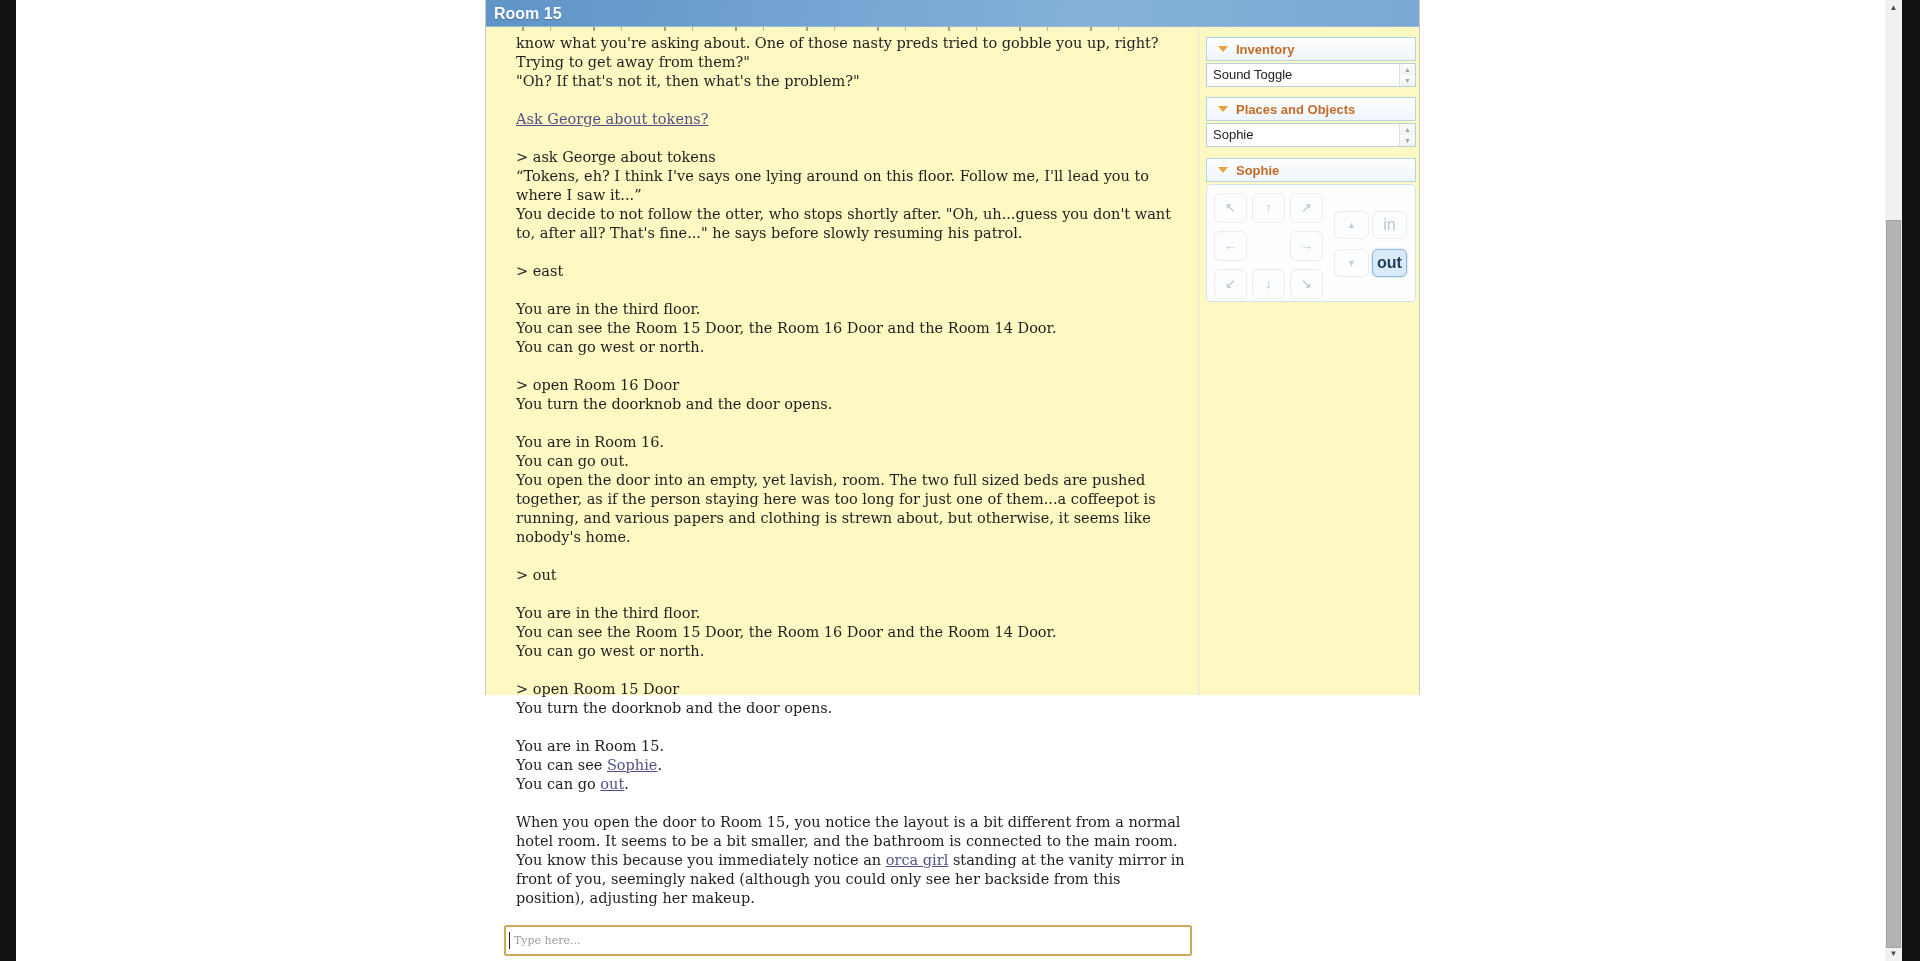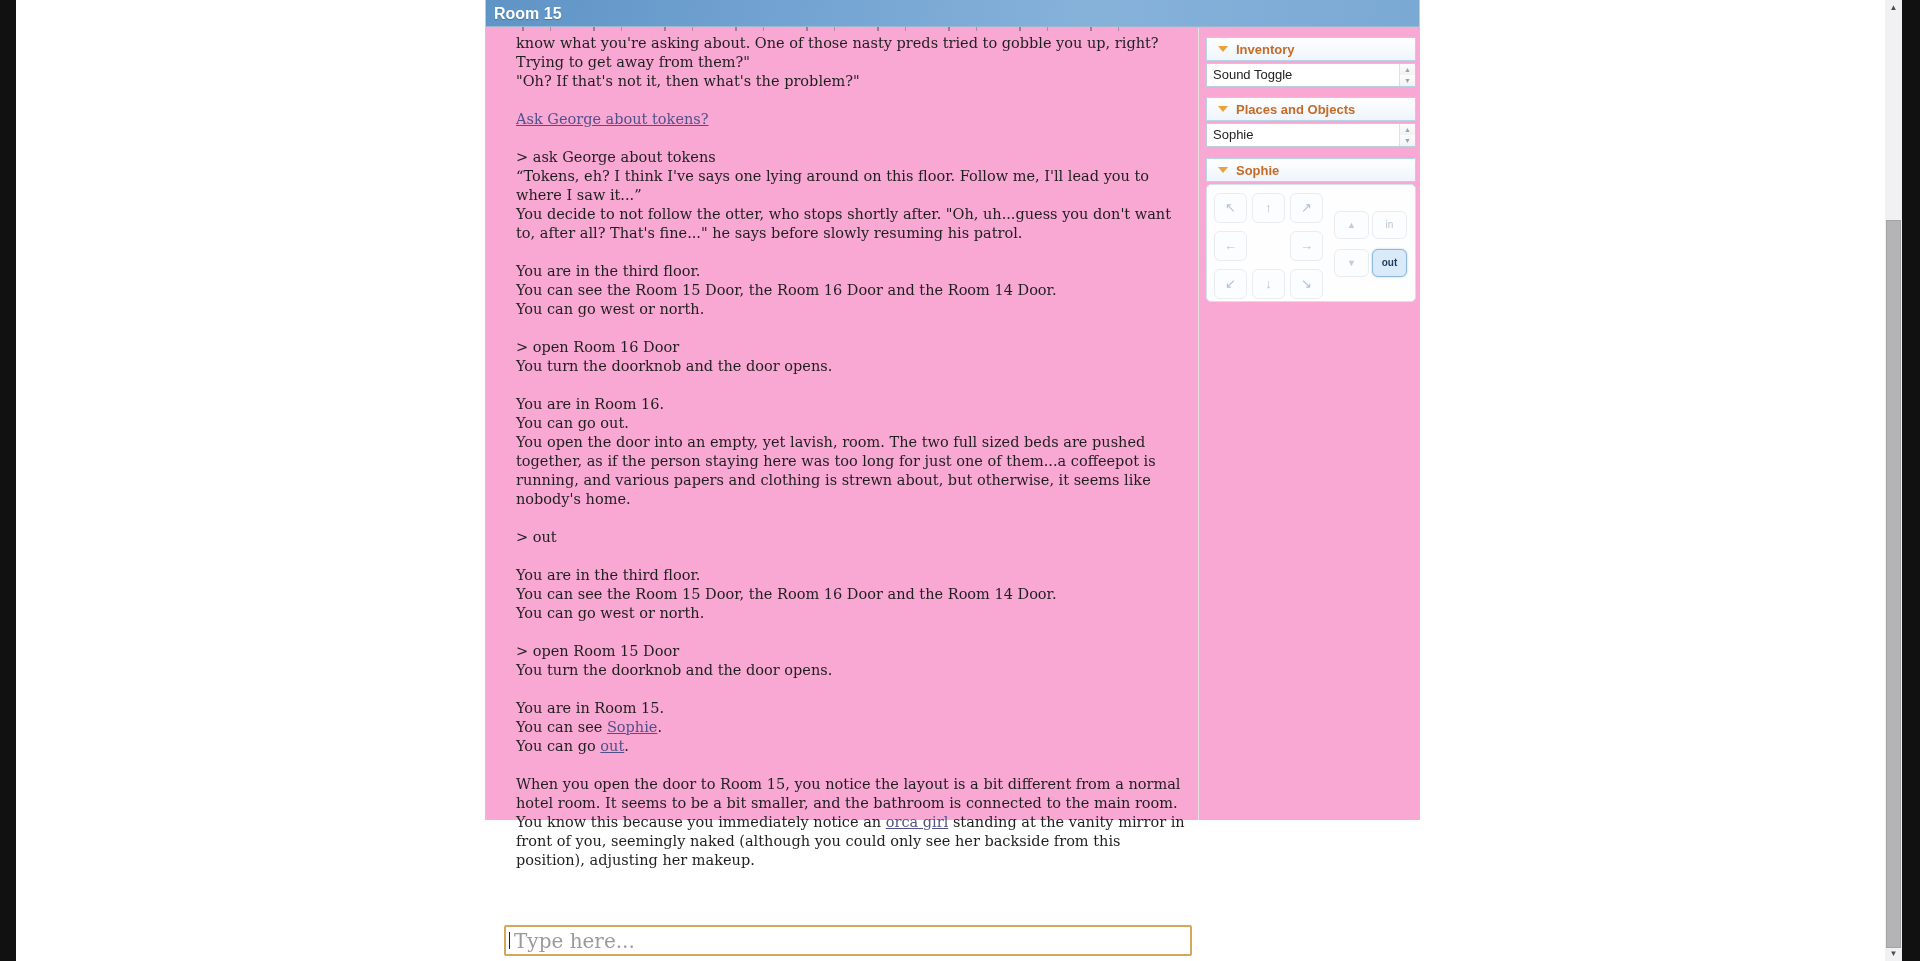--- a/index.html
+++ b/index.html
@@ -15,22 +15,22 @@
   .scrollbar { position: absolute; left: 1885px; top: 0; width: 17px; height: 961px;
                background: #f1f1f3; }
   .sb-arrow { position: absolute; left: 0; width: 17px; height: 13px; color: #4d4d4d;
               font-size: 8px; line-height: 13px; text-align: center; cursor: default; }
   .sb-up   { top: 1px; }
   .sb-down { bottom: 1px; }
   .sb-thumb { position: absolute; left: 1px; top: 220px; width: 15px; height: 728px;
               background: #b4b4b7; border: 1px solid #a3a3a6; }
 
   
-  .window { position: absolute; left: 485px; top: 0; width: 935px; height: 820px;
-            background: #f9a8d4; border-left: 1px solid #c9c9c9; border-right: 1px solid #c9c9c9; }
+  .window { position: absolute; left: 485px; top: 0; width: 935px; height: 695px;
+            background: #fef9c3; border-left: 1px solid #c9c9c9; border-right: 1px solid #c9c9c9; }
   .titlebar { position: absolute; left: 0; top: 0; width: 100%; height: 27px;
               background: linear-gradient(100deg, #5f94c6 0%, #74a4d2 35%, #86b2da 65%, #7aa9d4 100%);
               border-bottom: 1px solid #9ab8d2; }
   .titlebar .title { color: #ffffff; font-size: 16px; font-weight: bold; line-height: 27px;
                      padding-left: 8px; text-shadow: 0 1px 1px rgba(40,70,100,.45); }
 
   .content-divider { position: absolute; left: 712px; top: 28px; bottom: 0; width: 1px;
                      background: #e4e4e4; }
 
   
@@ -43,21 +43,21 @@
                      #55555566 46px 47px, transparent 47px 71px); }
   .para { margin: 19px 0 0 12px; }
   .para:first-of-type { margin-top: 3px; }
   .tline { display: block; }
   a.cmdlink { color: #515189; text-decoration: underline; cursor: pointer; }
 
   
   .cmd-wrap { position: absolute; left: 18px; top: 925px; width: 688px; height: 31px; }
   .cmd-input { width: 100%; height: 31px; border: 2px solid #d2a85a; border-radius: 2px;
                background: #fff; padding: 0 8px; font-family: "DejaVu Serif", serif;
-               font-size: 20px; color: #333; outline: none; }
+               font-size: 11px; color: #333; outline: none; }
   .cmd-input::placeholder { color: #9b9b9b; opacity: 1; }
   .caret { position: absolute; left: 5px; top: 7px; width: 1px; height: 17px; background: #222; }
 
   
   .sidebar { position: absolute; left: 720px; top: 0; width: 210px; }
   .panel-header { position: absolute; left: 0; width: 210px; height: 24px;
                   border: 1px solid #b7d3e8; border-radius: 0;
                   background: linear-gradient(#ffffff, #eef5fb);
                   display: flex; align-items: center; cursor: pointer; }
   .panel-header .tri { width: 0; height: 0; margin: 0 8px 0 11px;
@@ -71,21 +71,21 @@
   .spinner { width: 16px; border-left: 1px solid #d9e2ea; display: flex; flex-direction: column; }
   .spin-btn { flex: 1; font-size: 7px; color: #9aa4ad; text-align: center; line-height: 11px;
               background: linear-gradient(#fdfdfd,#f0f2f4); cursor: pointer; }
 
   .compass-body { position: absolute; left: 0; top: 184px; width: 210px; height: 118px;
                   border: 1px solid #d3e2ef; border-radius: 5px; background: #fefefe; }
   .cbtn { position: absolute; width: 33px; height: 30px; border: 1px solid #e9edf2;
           border-radius: 6px; background: #fcfdfe; color: #b3c3d3; font-size: 13px;
           text-align: center; line-height: 28px; cursor: default; }
   .cbtn.small-glyph { font-size: 9px; color: #c0ccd8; }
-  .cbtn.word { font-size: 10px; color: #b9c6d2; font-family: "Liberation Sans", sans-serif; }
+  .cbtn.word { font-size: 16px; color: #b9c6d2; font-family: "Liberation Sans", sans-serif; }
   .cbtn.enabled { background: #d9ebfa; border: 1px solid #8fb8dc; color: #1f3d5a;
                   font-weight: bold; cursor: pointer; box-shadow: 0 0 2px rgba(90,140,190,.5); }
 </style>
 </head>
 <body>
 
 <div class="page">
 
   <div class="edge-strip edge-left"></div>
   <div class="edge-strip edge-right"></div>
@@ -111,20 +111,23 @@
           <span class="tline">know what you're asking about. One of those nasty preds tried to gobble you up, right? Trying to get away from them?"</span>
           <span class="tline">"Oh? If that's not it, then what's the problem?"</span>
         </p>
         <p class="para">
           <span class="tline"><a class="cmdlink" href="#">Ask George about tokens?</a></span>
         </p>
         <p class="para">
           <span class="tline">&gt; ask George about tokens</span>
           <span class="tline">“Tokens, eh? I think I've says one lying around on this floor. Follow me, I'll lead you to where I saw it...”</span>
           <span class="tline">You decide to not follow the otter, who stops shortly after. "Oh, uh...guess you don't want to, after all? That's fine..." he says before slowly resuming his patrol.</span>
+        </p>
+        <p class="para">
+          <span class="tline">&gt; east</span>
         </p>
         <p class="para">
           <span class="tline">You are in the third floor.</span>
           <span class="tline">You can see the Room 15 Door, the Room 16 Door and the Room 14 Door.</span>
           <span class="tline">You can go west or north.</span>
         </p>
         <p class="para">
           <span class="tline">&gt; open Room 16 Door</span>
           <span class="tline">You turn the doorknob and the door opens.</span>
         </p>

